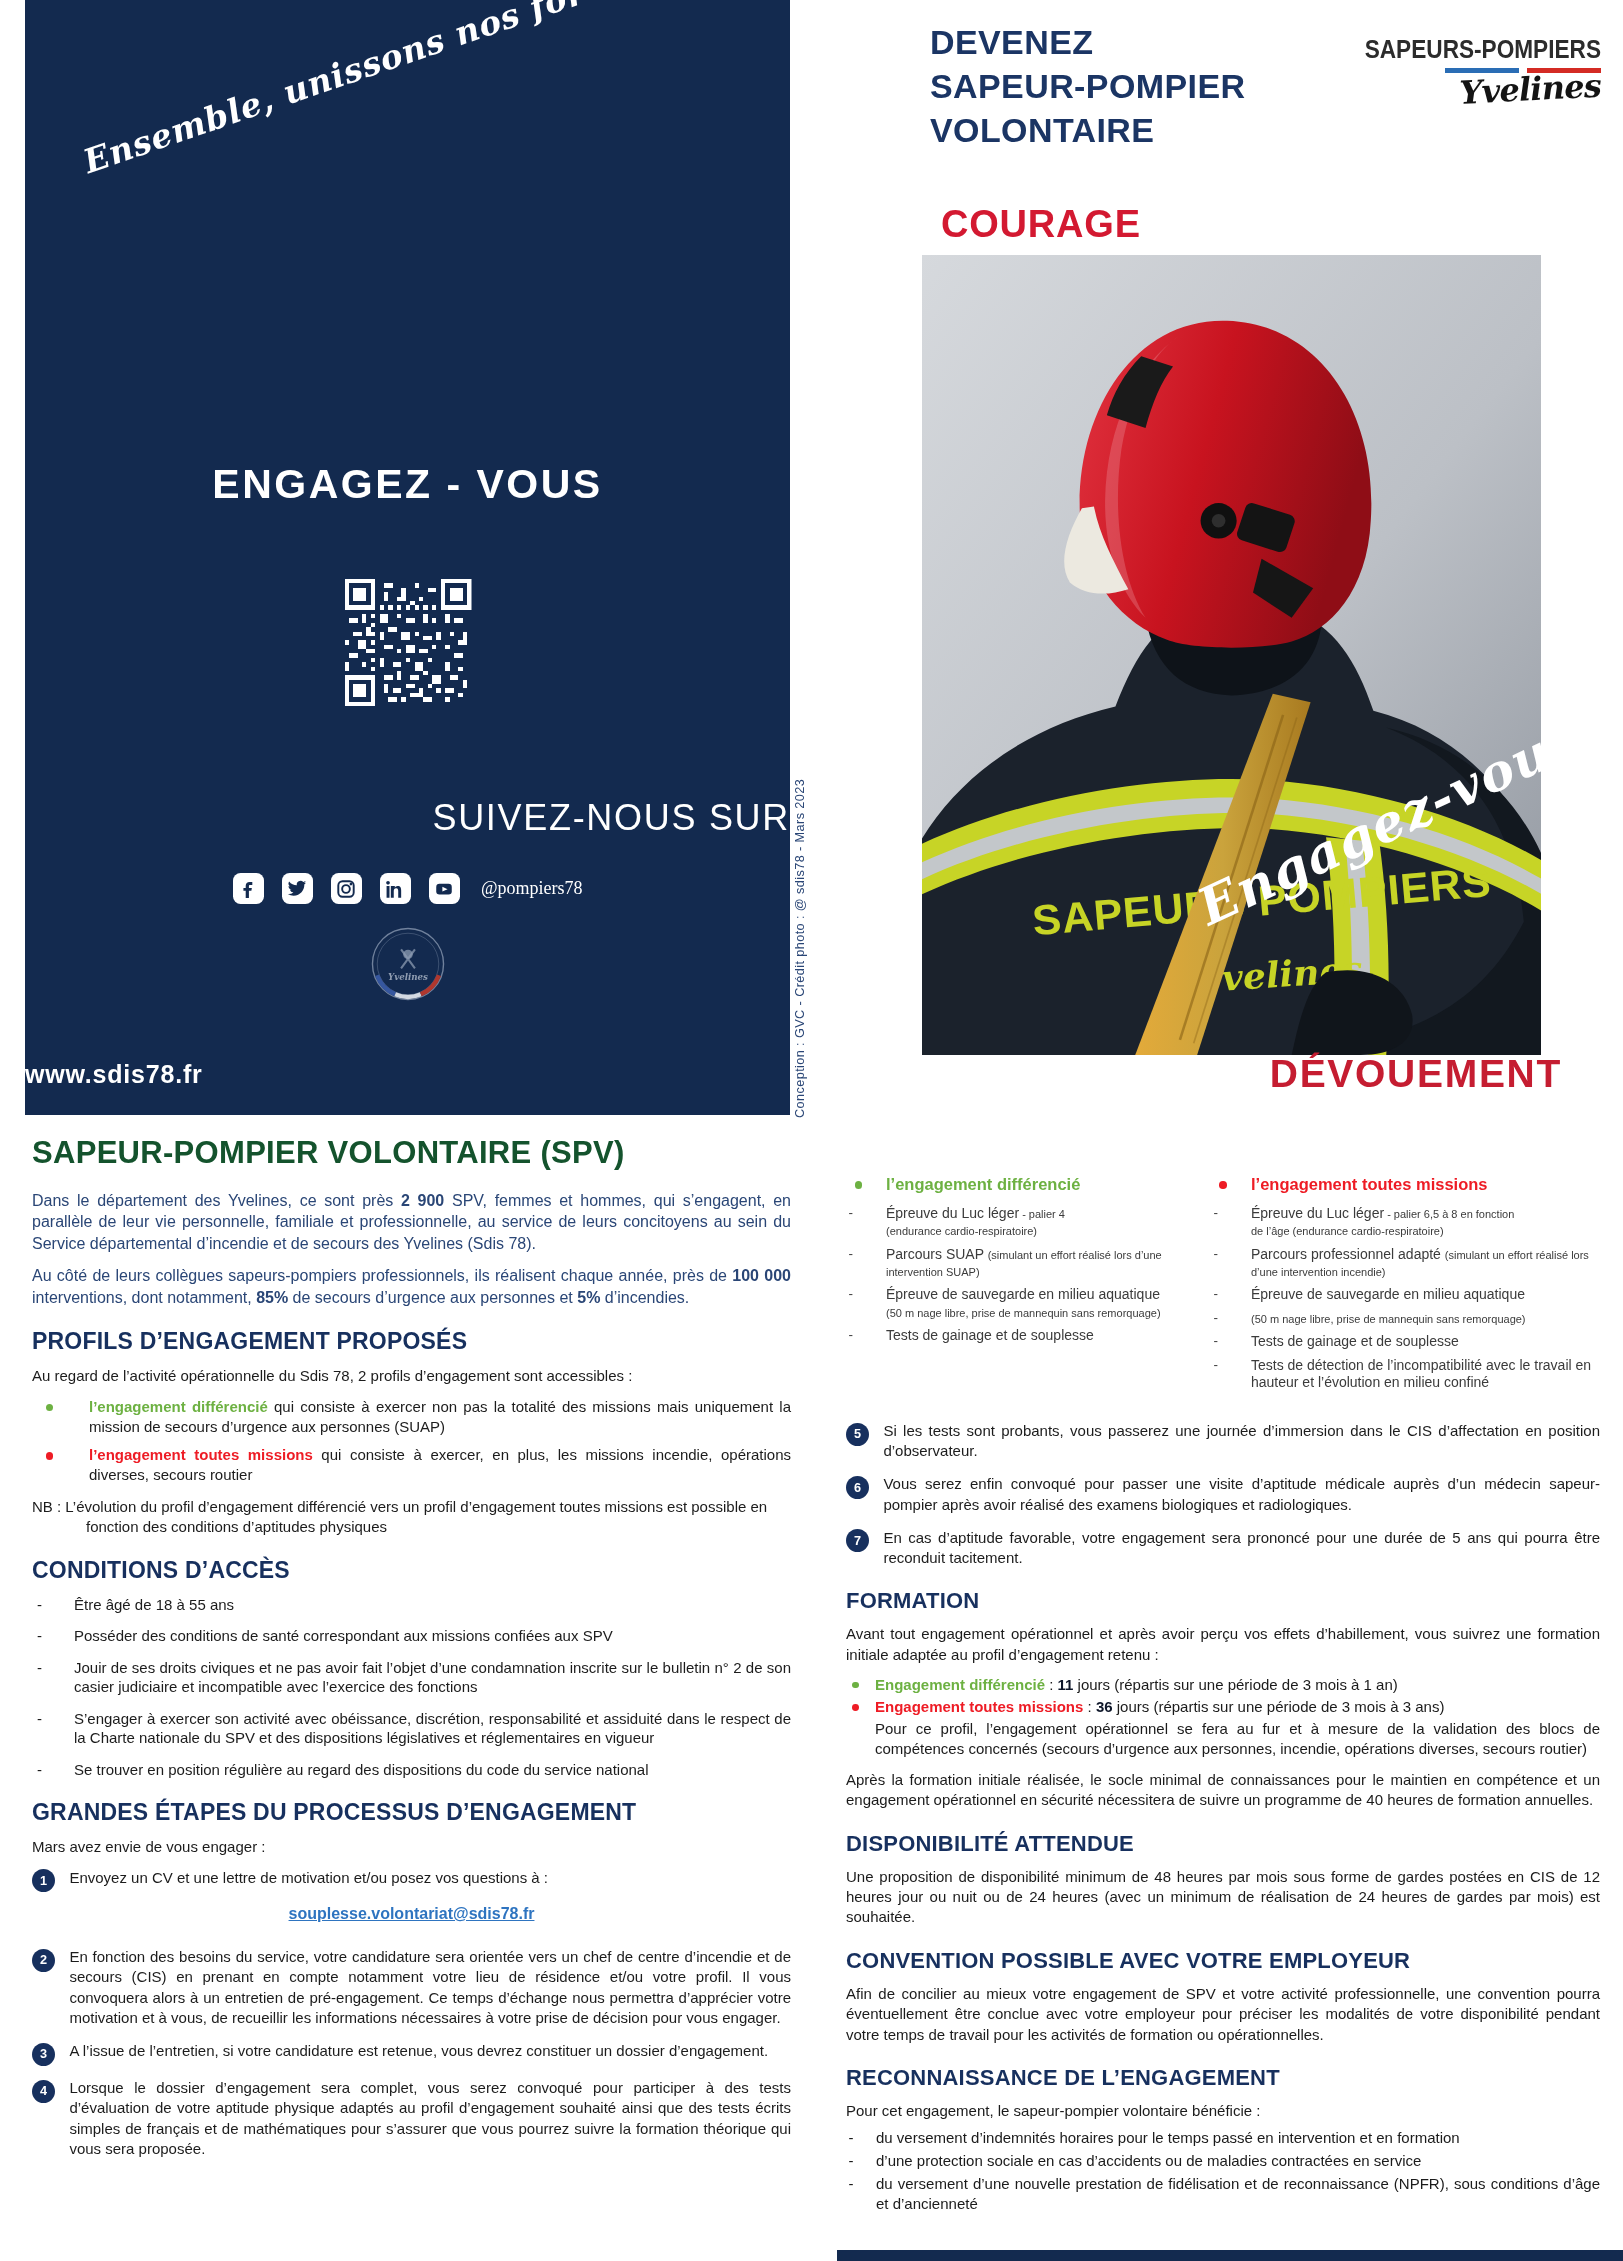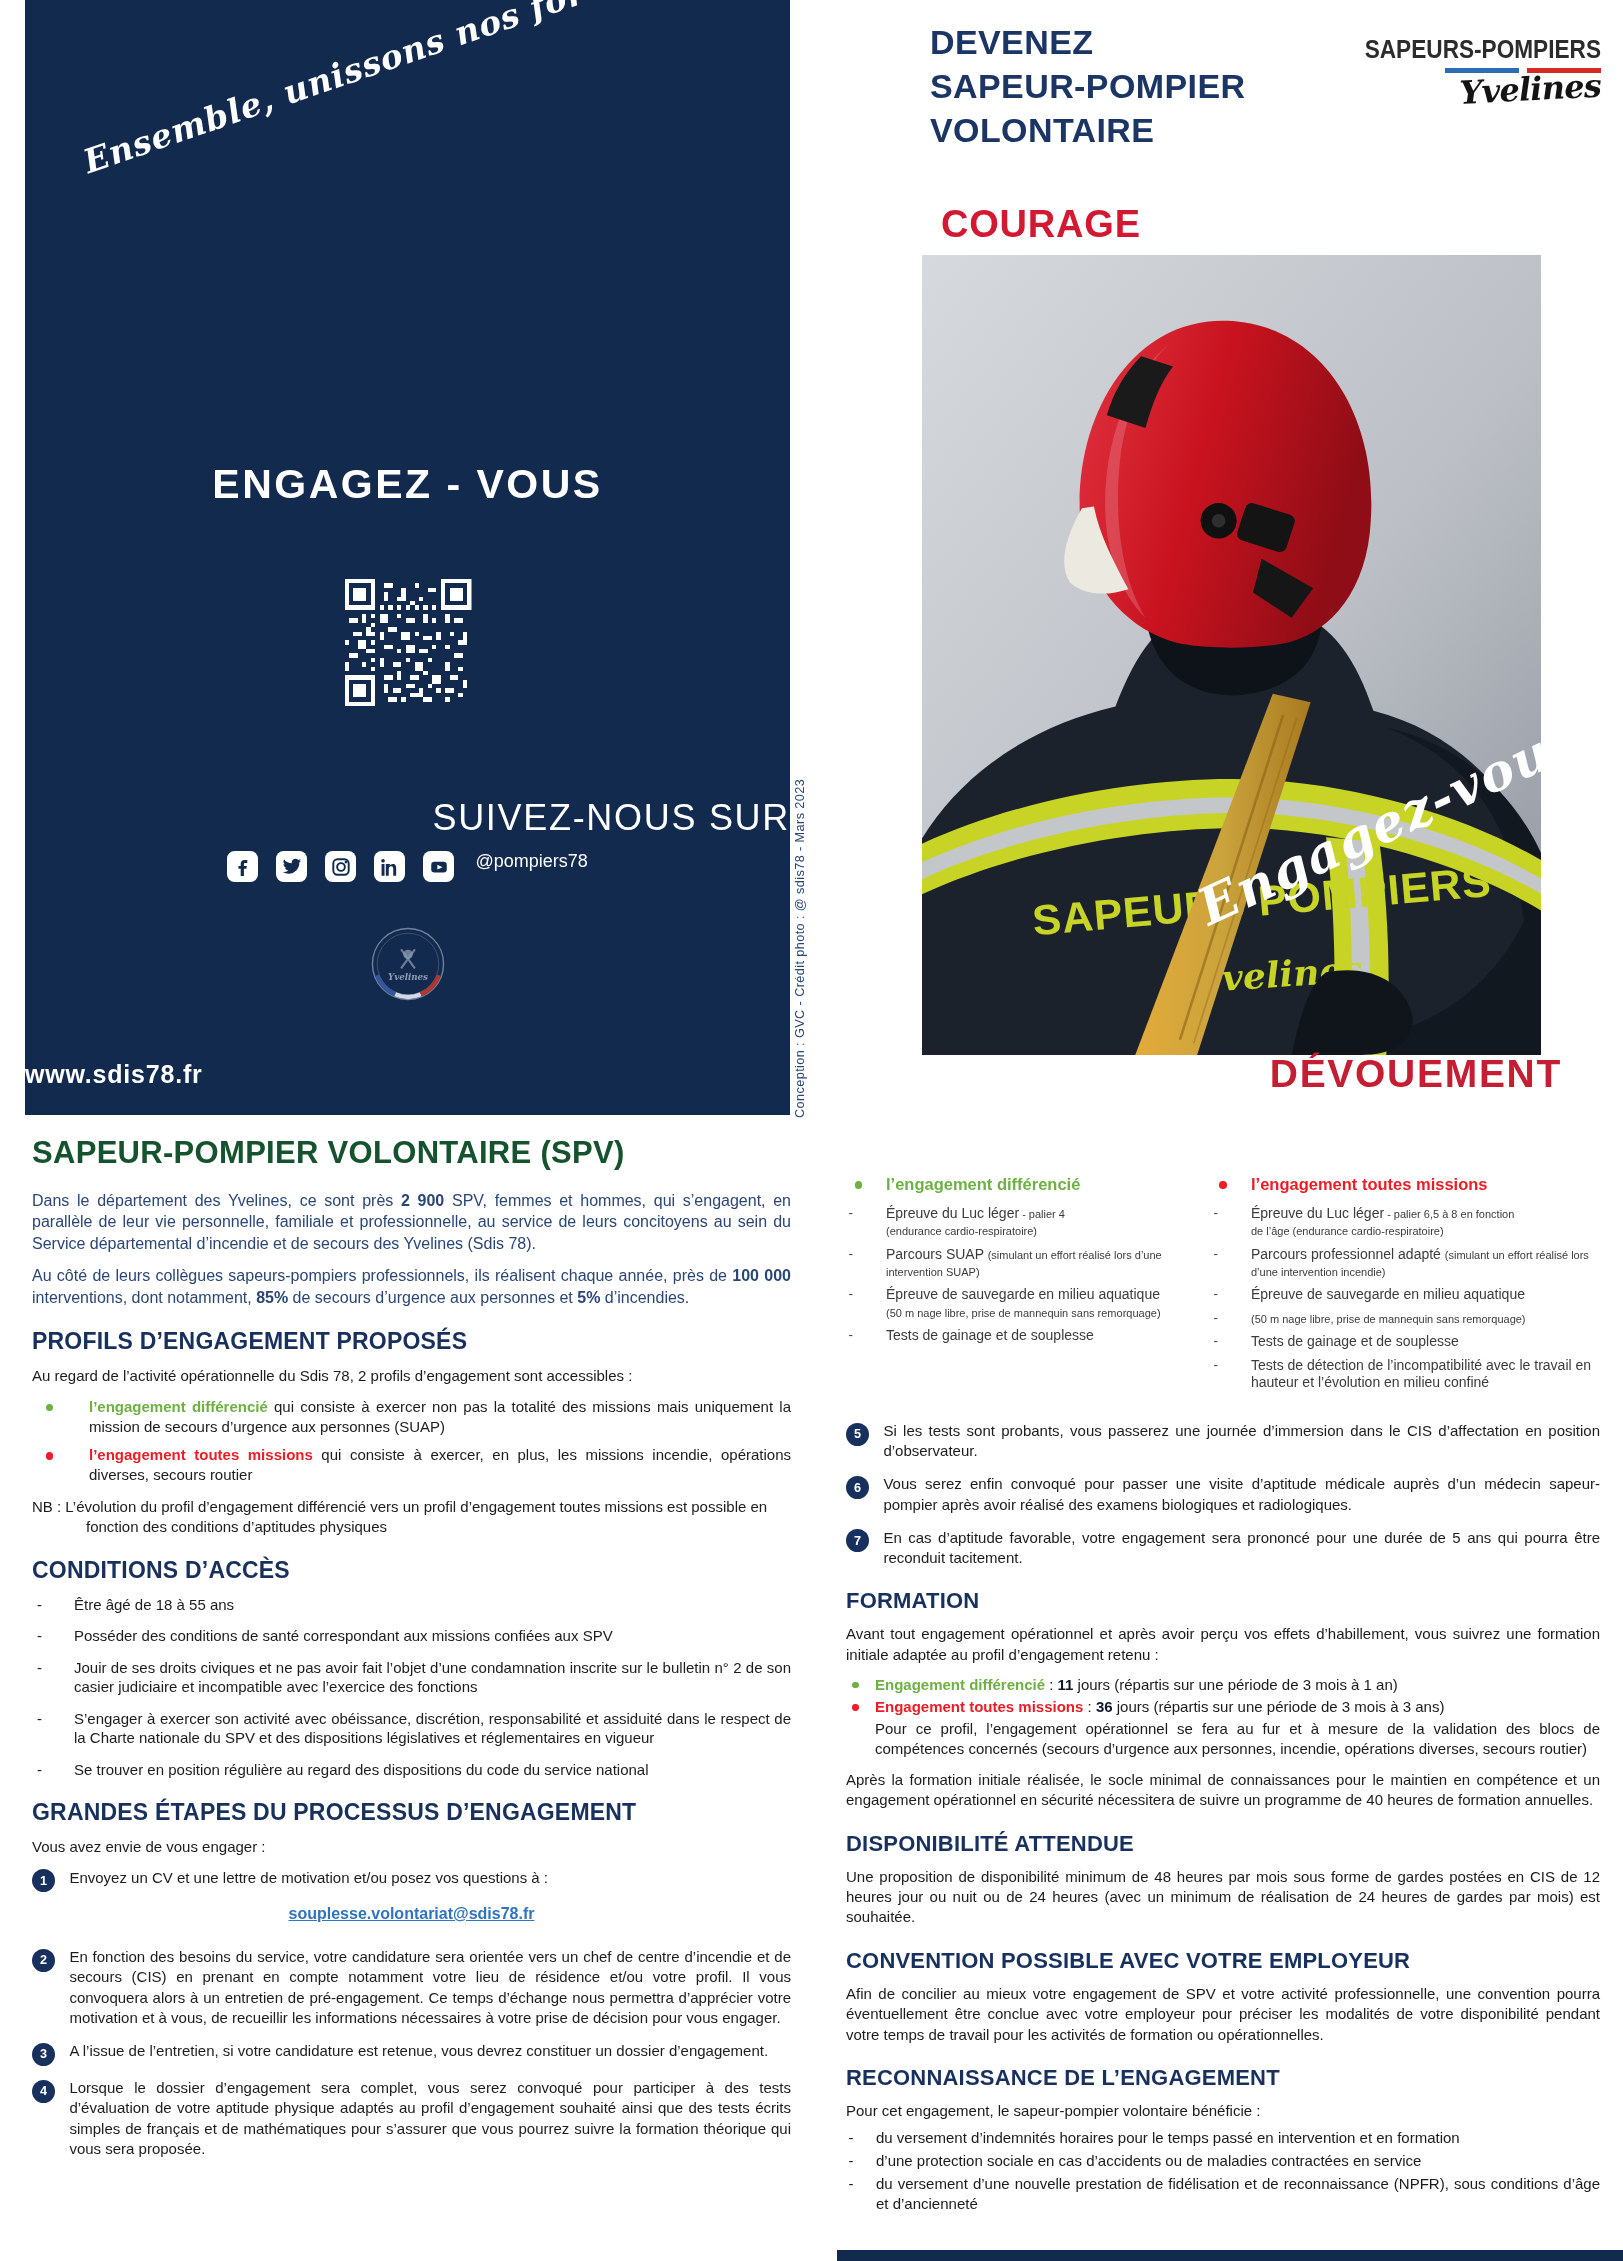--- a/index.html
+++ b/index.html
@@ -9,22 +9,22 @@
 
   
   .panel{position:absolute;left:25px;top:0;width:765px;height:1115px;background:#132a4f;}
   .tagline{position:absolute;left:66px;top:142px;color:#fff;font-size:33px;white-space:nowrap;
            transform:rotate(-19deg);transform-origin:0 100%;letter-spacing:0.8px;}
   .engage{position:absolute;left:0;top:461px;width:100%;text-align:center;color:#fff;
           font-size:41px;font-weight:700;letter-spacing:2.5px;}
   .qr{position:absolute;left:50%;top:579px;transform:translateX(-50%);width:127px;height:127px;}
   .follow{position:absolute;left:0;top:797px;width:100%;text-align:right;color:#fff;
           font-size:36px;font-weight:400;letter-spacing:1.7px;}
-  .socials{position:absolute;left:0;top:851px;width:100%;display:flex;
-           justify-content:center;gap:18px;}
+  .socials{position:absolute;left:0;top:873px;width:100%;display:flex;align-items:center;
+           justify-content:center;gap:18px;font-family:Liberation Serif, serif;}
   .sico{width:31px;height:31px;background:#fff;border-radius:7.6px;display:flex;align-items:center;
         justify-content:center;}
   .sico svg{width:22px;height:22px;}
   .handle{color:#fff;font-size:18px;margin-left:3.4px;}
   .emblem{position:absolute;left:50%;top:925px;transform:translateX(-50%);width:78px;height:78px;opacity:.9;}
   .website{position:absolute;left:0;top:1060px;width:100%;text-align:left;color:#fff;
            font-size:25px;font-weight:700;letter-spacing:0.8px;}
   .credit{position:absolute;left:793px;top:707px;height:411px;writing-mode:vertical-rl;
           transform:rotate(180deg);color:#2a4676;font-size:12.7px;letter-spacing:0.4px;}
 
@@ -340,21 +340,21 @@
     <p class="nb-note">NB : L’évolution du profil d’engagement différencié vers un profil d’engagement toutes missions est possible en fonction des conditions d’aptitudes physiques</p>
 
     <h2 class="sec">CONDITIONS D’ACCÈS</h2>
     <p class="citem">Être âgé de 18 à 55 ans</p>
     <p class="citem">Posséder des conditions de santé correspondant aux missions confiées aux SPV</p>
     <p class="citem">Jouir de ses droits civiques et ne pas avoir fait l’objet d’une condamnation inscrite sur le bulletin n° 2 de son casier judiciaire et incompatible avec l’exercice des fonctions</p>
     <p class="citem">S’engager à exercer son activité avec obéissance, discrétion, responsabilité et assiduité dans le respect de la Charte nationale du SPV et des dispositions législatives et réglementaires en vigueur</p>
     <p class="citem">Se trouver en position régulière au regard des dispositions du code du service national</p>
 
     <h2 class="sec">GRANDES ÉTAPES DU PROCESSUS D’ENGAGEMENT</h2>
-    <p class="lead">Vous avez envie de vous engager  :</p>
+    <p class="lead">Mars avez envie de vous engager  :</p>
 
     <div class="step">
       <span class="badge">1</span>
       <p class="step-text">Envoyez un CV et une lettre de motivation et/ou posez vos questions à :</p>
     </div>
     <a class="email-link">souplesse.volontariat@sdis78.fr</a>
     <div class="step">
       <span class="badge">2</span>
       <p class="step-text">En fonction des besoins du service, votre candidature sera orientée vers un chef de centre d’incendie et de secours (CIS) en prenant en compte notamment votre lieu de résidence et/ou votre profil. Il vous convoquera alors à un entretien de pré-engagement. Ce temps d’échange nous permettra d’apprécier votre motivation et à vous, de recueillir les informations nécessaires à votre prise de décision pour vous engager.</p>
     </div>

